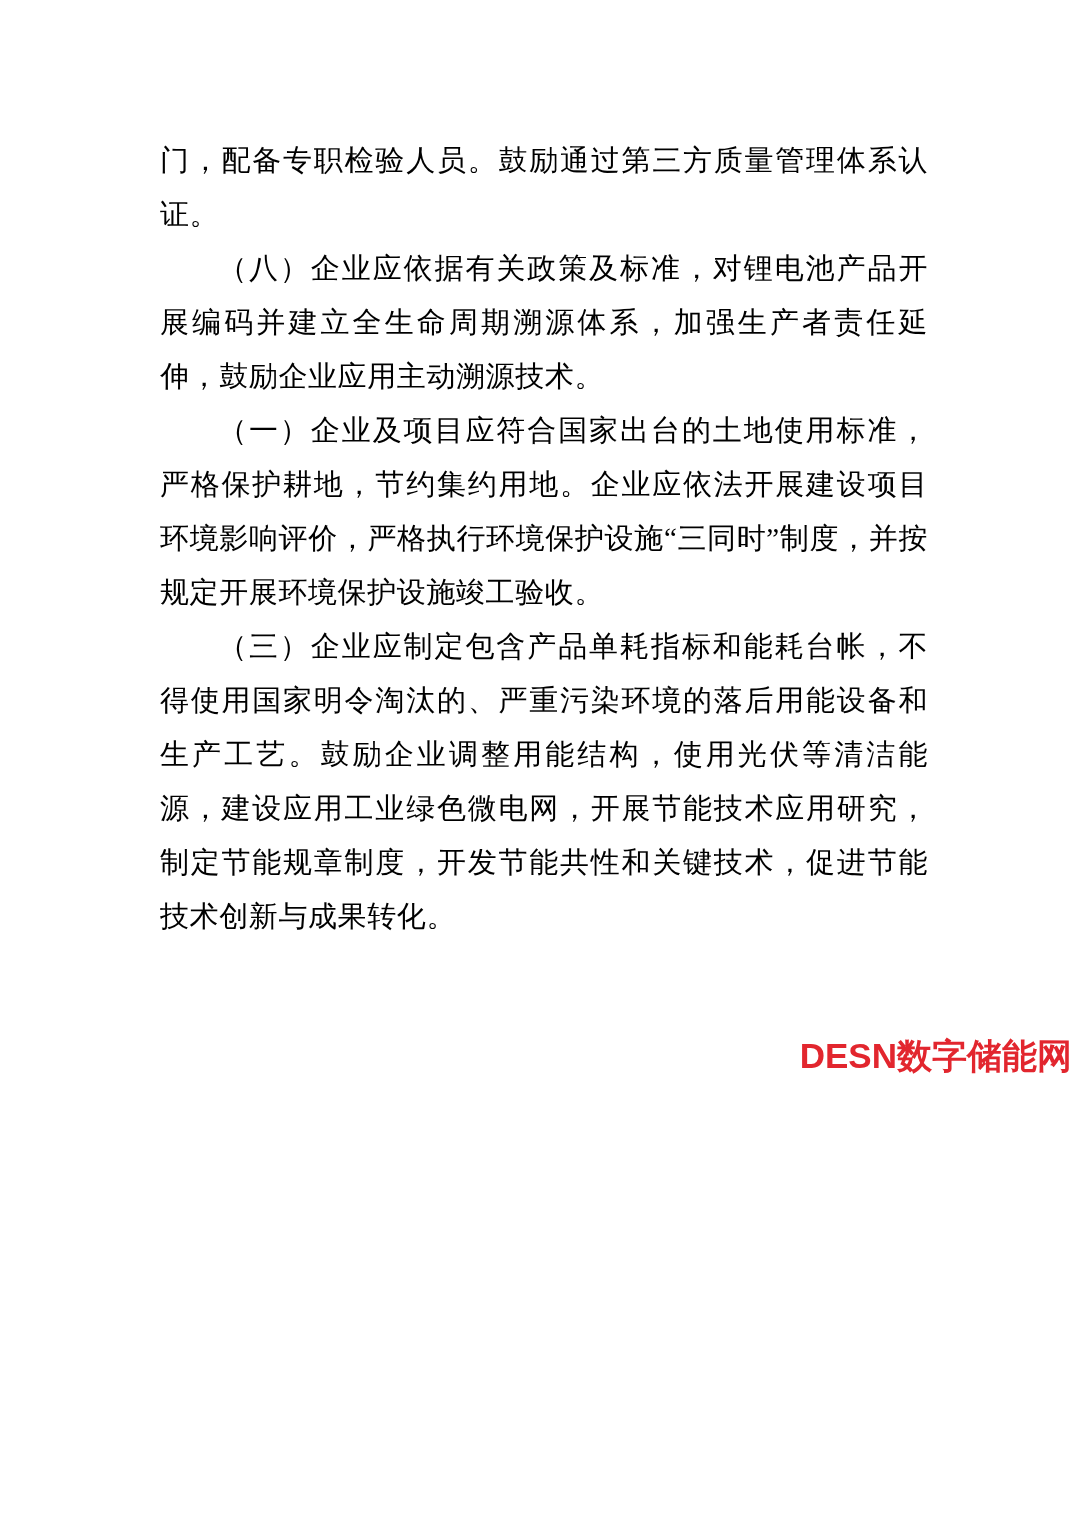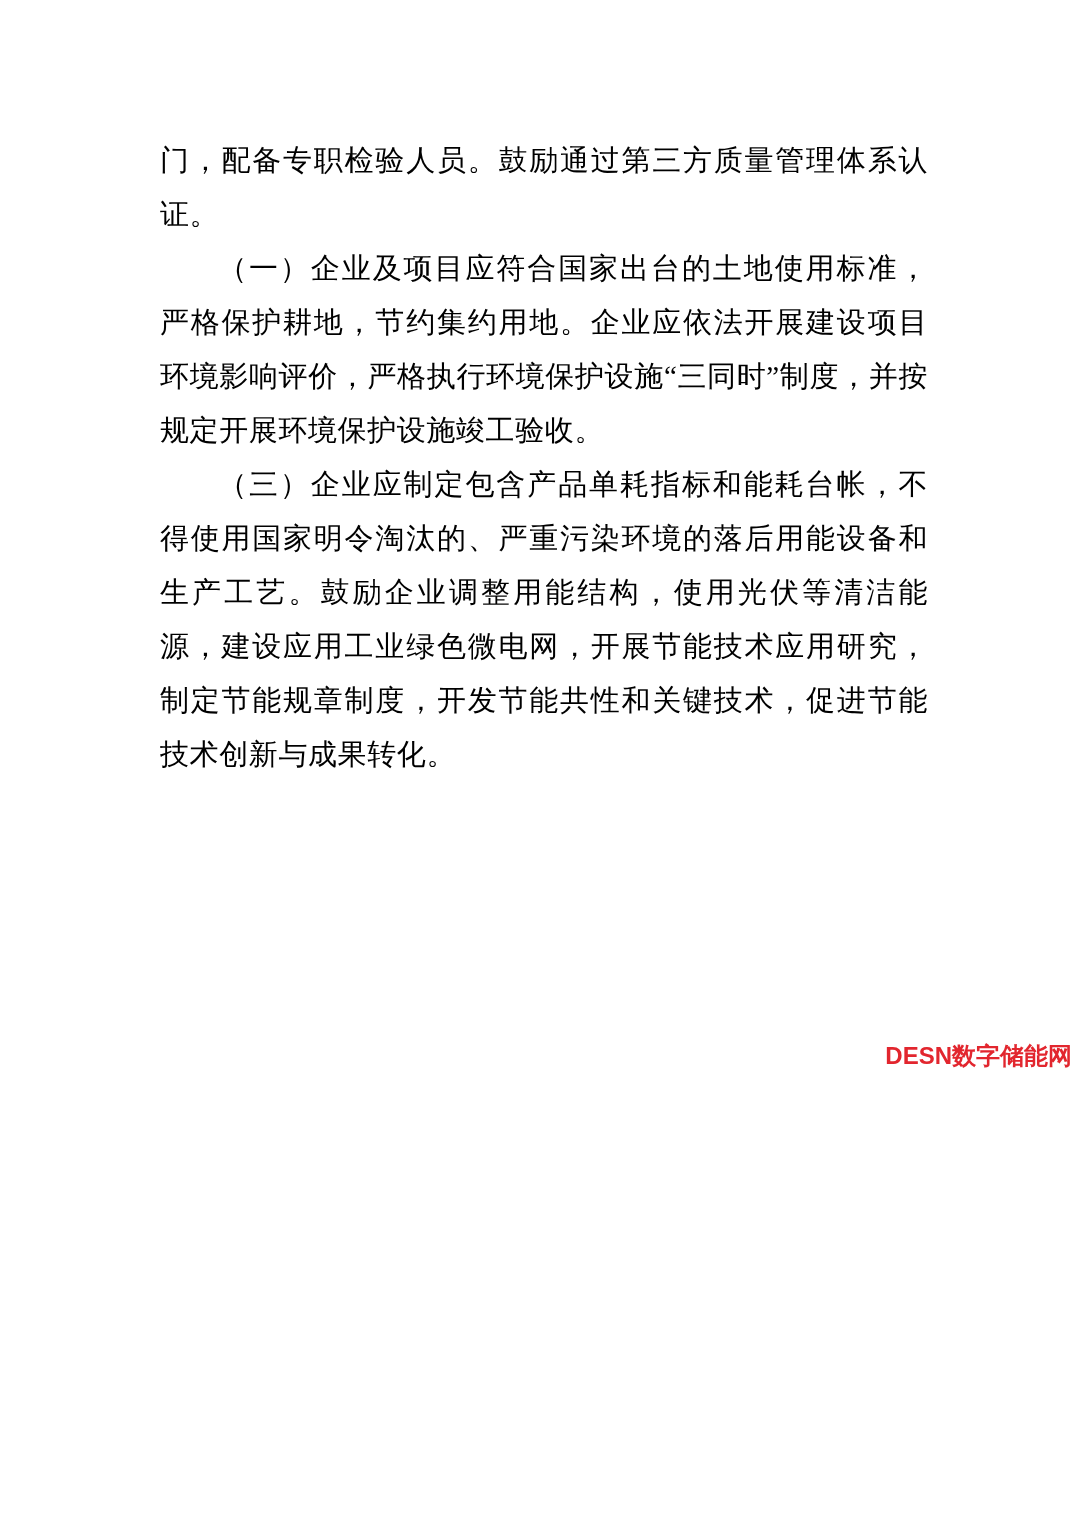--- a/index.html
+++ b/index.html
@@ -50,35 +50,36 @@
     width: 100%;
     text-align: center;
     font-size: 24px;
     line-height: 30px;
     font-family: "Liberation Serif", "DejaVu Serif", serif;
   }
   .watermark {
     position: absolute;
     right: 8px;
     bottom: 15px;
-    font-size: 24px;
+    font-size: 35px;
     line-height: 37px;
     font-weight: bold;
     font-family: "Liberation Sans", "DejaVu Sans", sans-serif;
     letter-spacing: 0px;
     white-space: nowrap;
     margin-top: 35px;
   }
 </style>
 </head>
 <body>
 
 <div class="page">
   <div class="content">
     <p class="para continuation">门，配备专职检验人员。鼓励通过第三方质量管理体系认证。</p>
+    <p class="para">（八）企业应依据有关政策及标准，对锂电池产品开展编码并建立全生命周期溯源体系，加强生产者责任延伸，鼓励企业应用主动溯源技术。</p>
     <p class="para">（一）企业及项目应符合国家出台的土地使用标准，严格保护耕地，节约集约用地。企业应依法开展建设项目环境影响评价，严格执行环境保护设施“三同时”制度，并按规定开展环境保护设施竣工验收。</p>
     <p class="para">（三）企业应制定包含产品单耗指标和能耗台帐，不得使用国家明令淘汰的、严重污染环境的落后用能设备和生产工艺。鼓励企业调整用能结构，使用光伏等清洁能源，建设应用工业绿色微电网，开展节能技术应用研究，制定节能规章制度，开发节能共性和关键技术，促进节能技术创新与成果转化。</p>
   </div>
 
   <div class="page-number">7</div>
 
   <div class="watermark" style="color: rgb(226, 38, 46);">DESN数字储能网</div>
 </div>
 
 </body></html>

